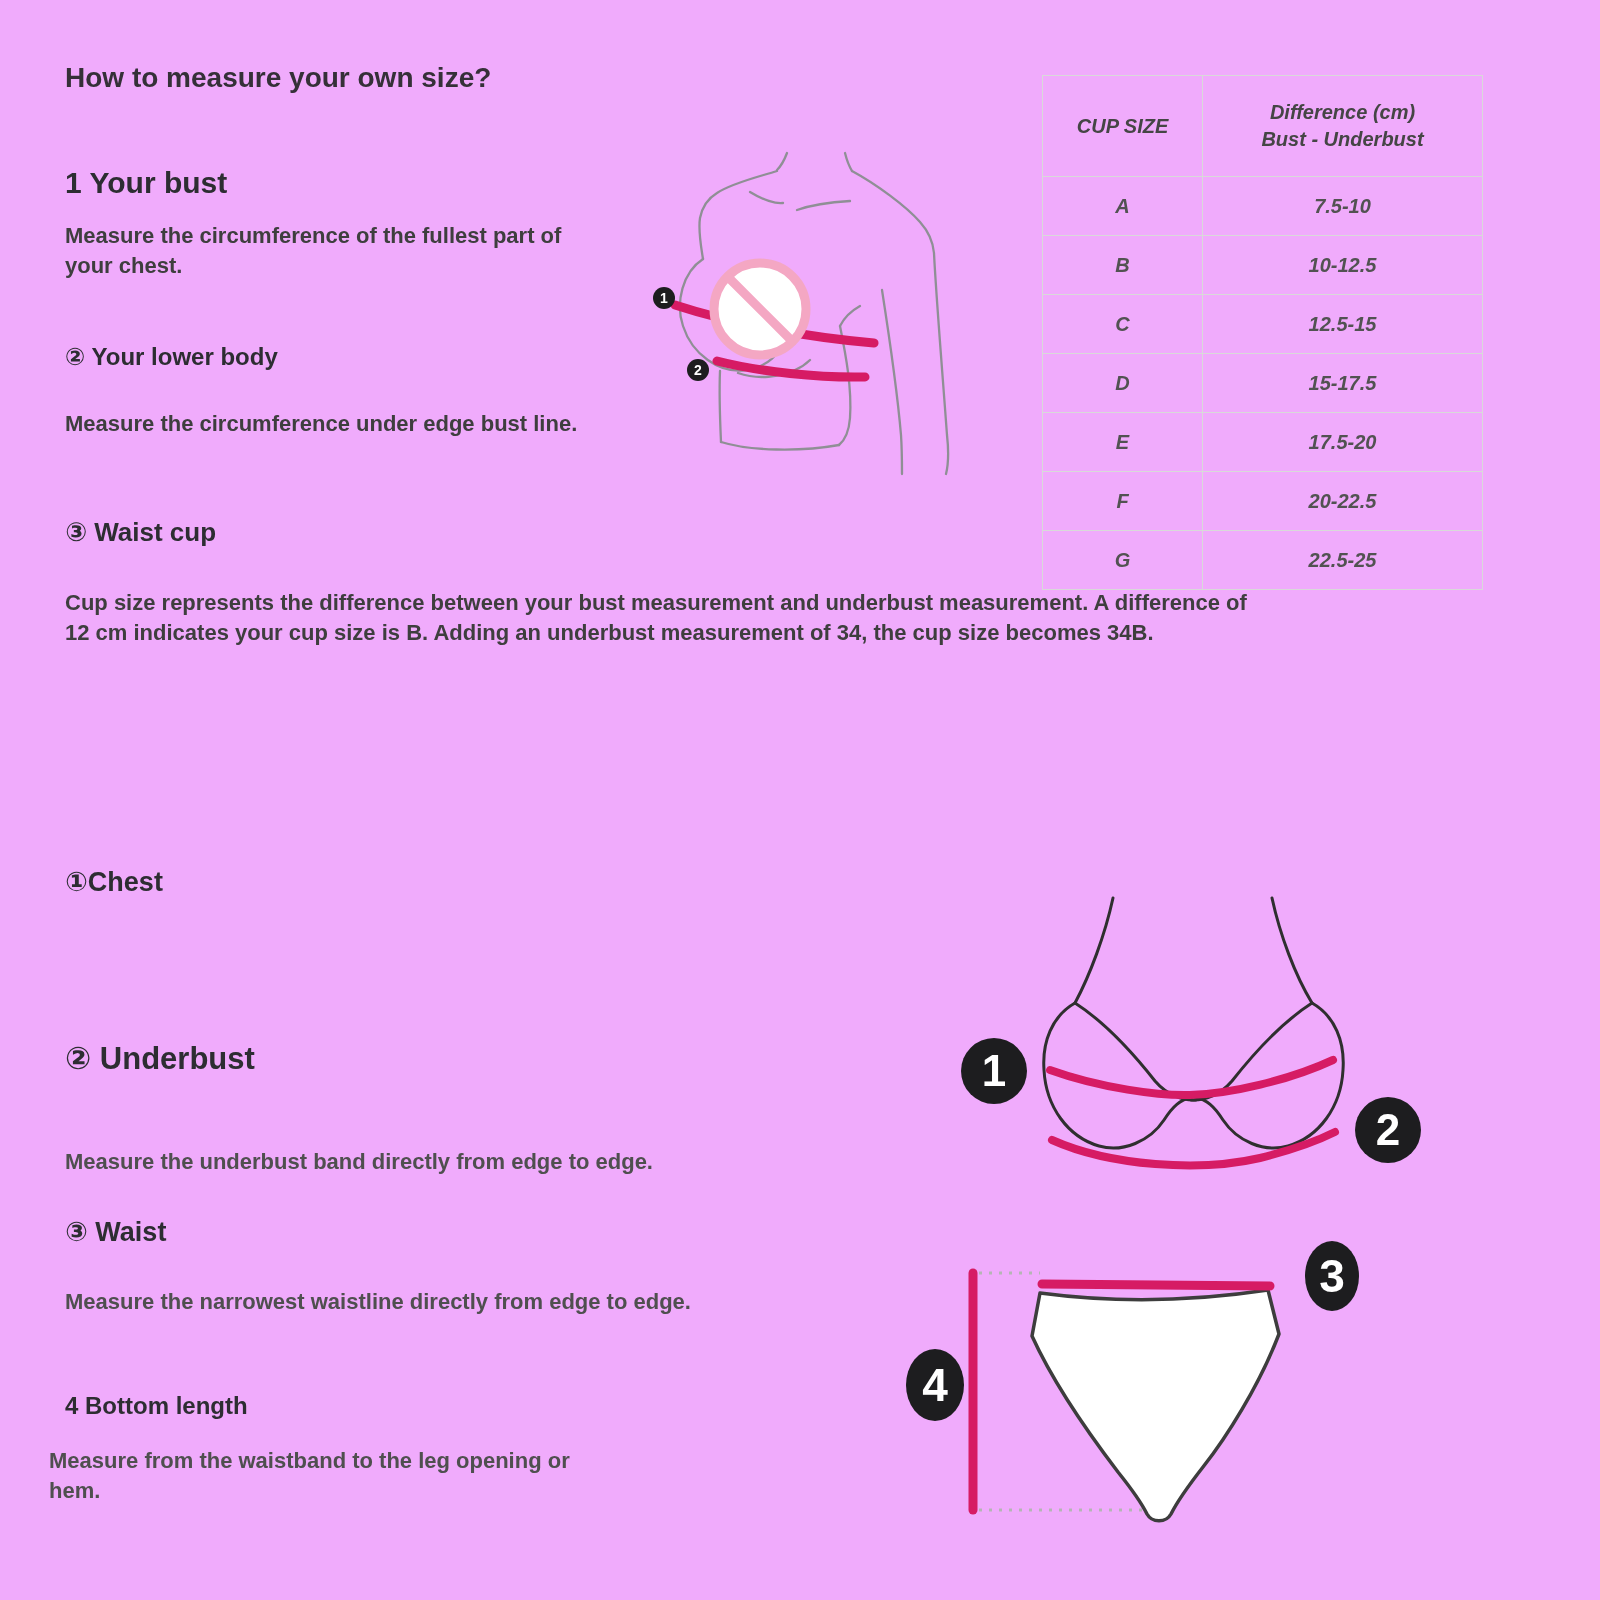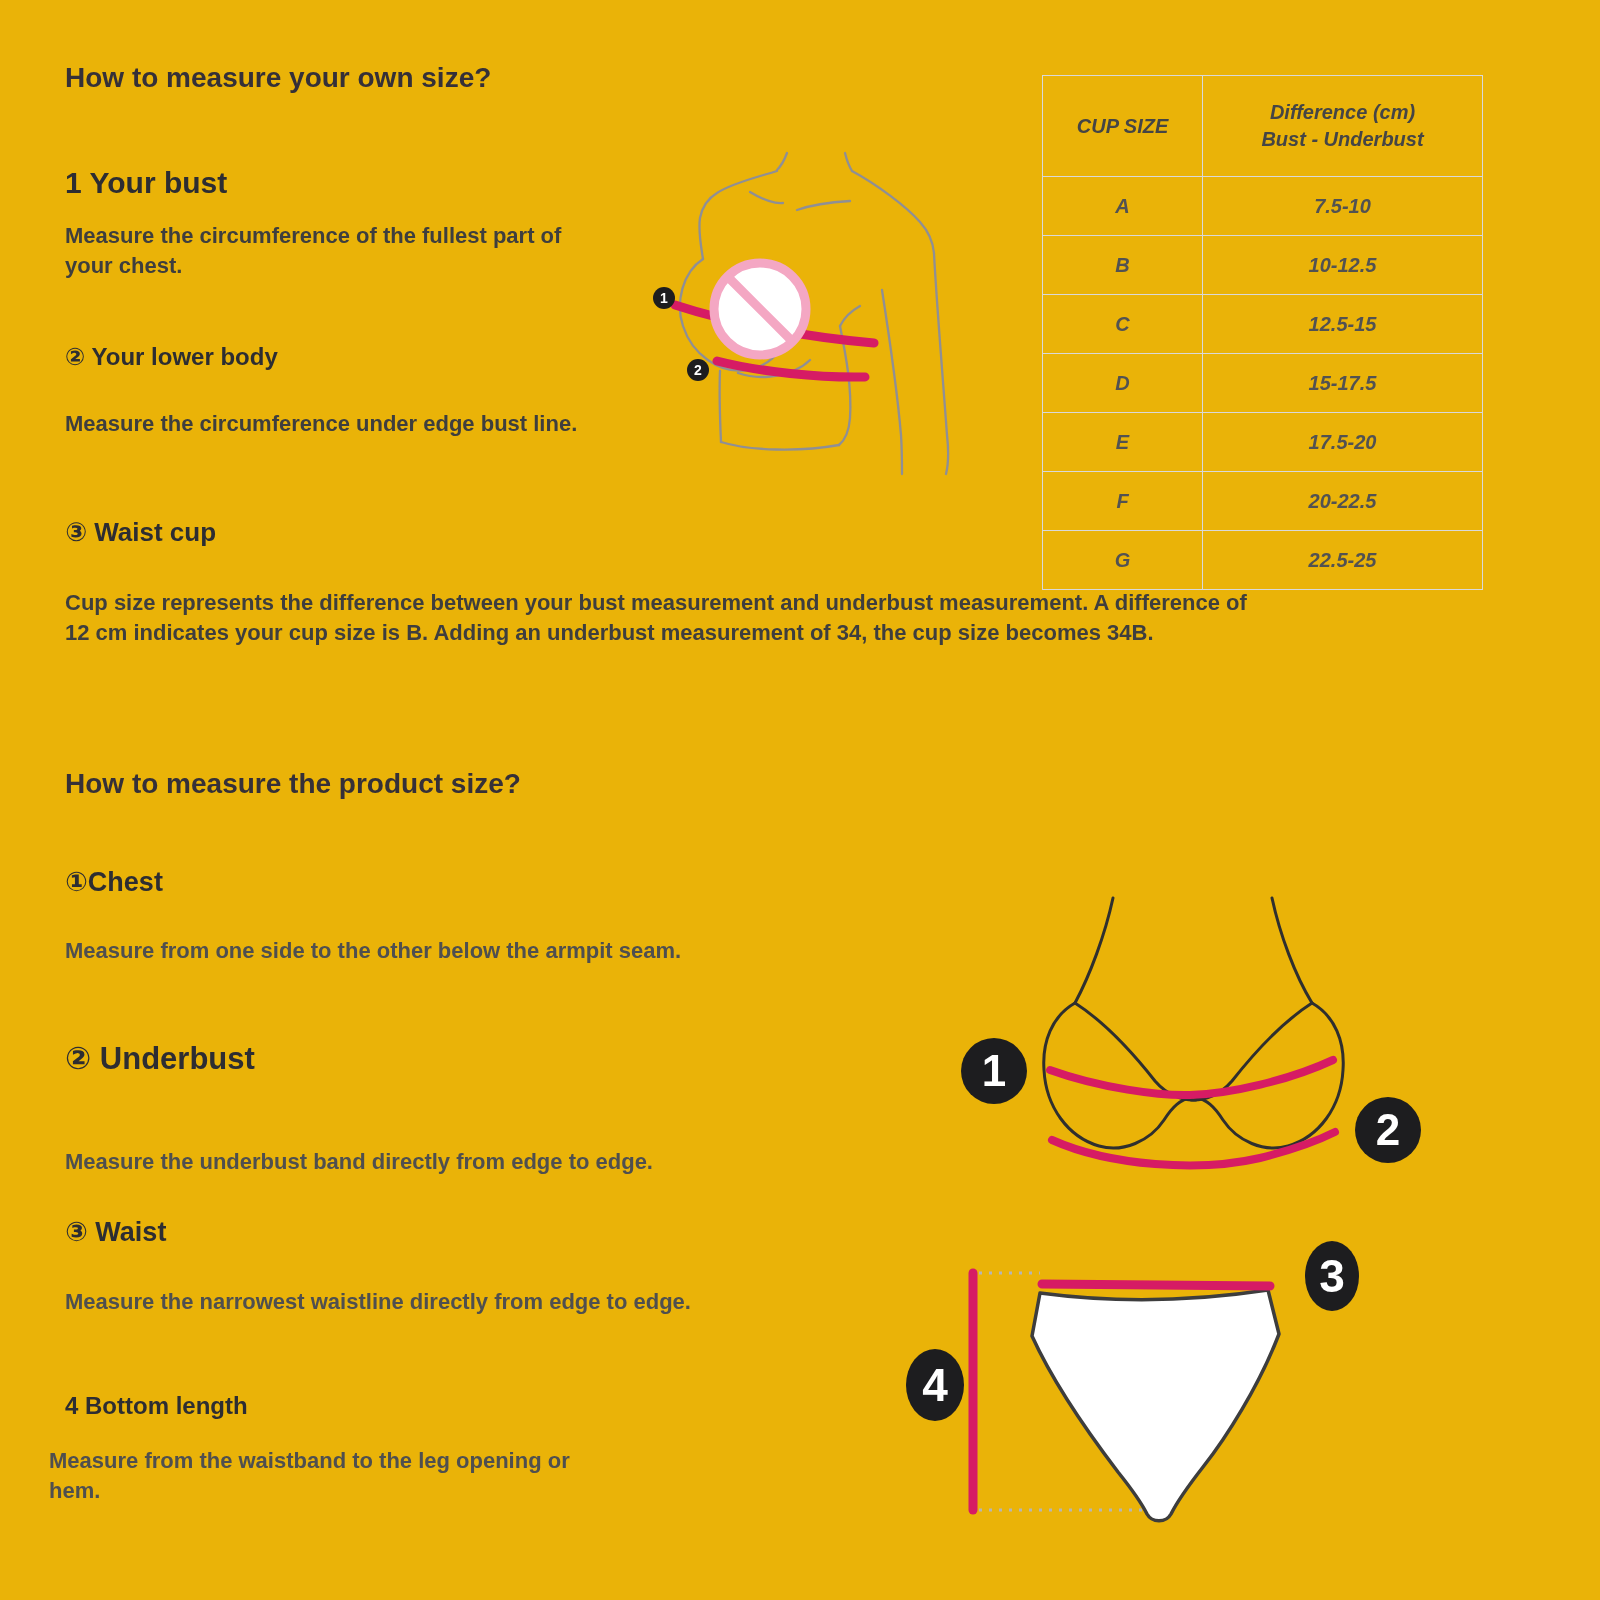--- a/index.html
+++ b/index.html
@@ -1,17 +1,17 @@
 <!DOCTYPE html>
 <html><head>
 <meta charset="utf-8">
 <style>
   html,body { margin:0; padding:0; background:#fff; }
   .canvas {
-    position:relative; width:1600px; height:1600px; background:#eab308;
+    position:relative; width:1600px; height:1600px; background:#f0abfc;
     font-family:"Liberation Sans","DejaVu Sans",sans-serif; overflow:hidden;
   }
   .title { position:absolute; font-size:28px; font-weight:700; color:#353038; }
   .subhead { position:absolute; font-size:25px; font-weight:700; color:#2d2d32; }
   .para { position:absolute; font-size:22px; font-weight:700; color:#3e3e3e; line-height:1.35; }
   .para.muted { color:#4f4f4f; }
 
   table.cup { position:absolute; left:1042px; top:75px; width:441px; border-collapse:collapse;font-style:italic; }
   table.cup th, table.cup td { border:1px solid #d9d9d9; text-align:center; vertical-align:middle; }
   table.cup th { height:98px; font-size:20px; font-weight:700; color:#454545; white-space:pre-line; line-height:1.35; }
@@ -102,24 +102,22 @@
           <td>F</td>
           <td>20-22.5</td>
         </tr>
         <tr>
           <td>G</td>
           <td>22.5-25</td>
         </tr>
       </tbody>
   </table>
 
-  <div class="title" style="left:65px; top:768px;">How to measure the product size?</div>
 
   <div class="subhead" style="left:65px; top:866px; font-size:27px;">①Chest</div>
-  <div class="para muted" style="left:65px; top:936px; width:660px;">Measure from one side to the other below the armpit seam.</div>
 
   <div class="subhead" style="left:65px; top:1040px; font-size:31px;">② Underbust</div>
   <div class="para muted" style="left:65px; top:1110px; width:660px;margin-top:37px;">Measure the underbust band directly from edge to edge.</div>
 
   <div class="subhead" style="left:65px; top:1216px; font-size:27px;">③ Waist</div>
   <div class="para muted" style="left:65px; top:1287px; width:680px;">Measure the narrowest waistline directly from edge to edge.</div>
 
   <div class="subhead" style="left:65px; top:1392px; font-size:24px;">4 Bottom length</div>
   <div class="para muted" style="left:49px; top:1446px; width:525px;">Measure from the waistband to the leg opening or hem.</div>
 

